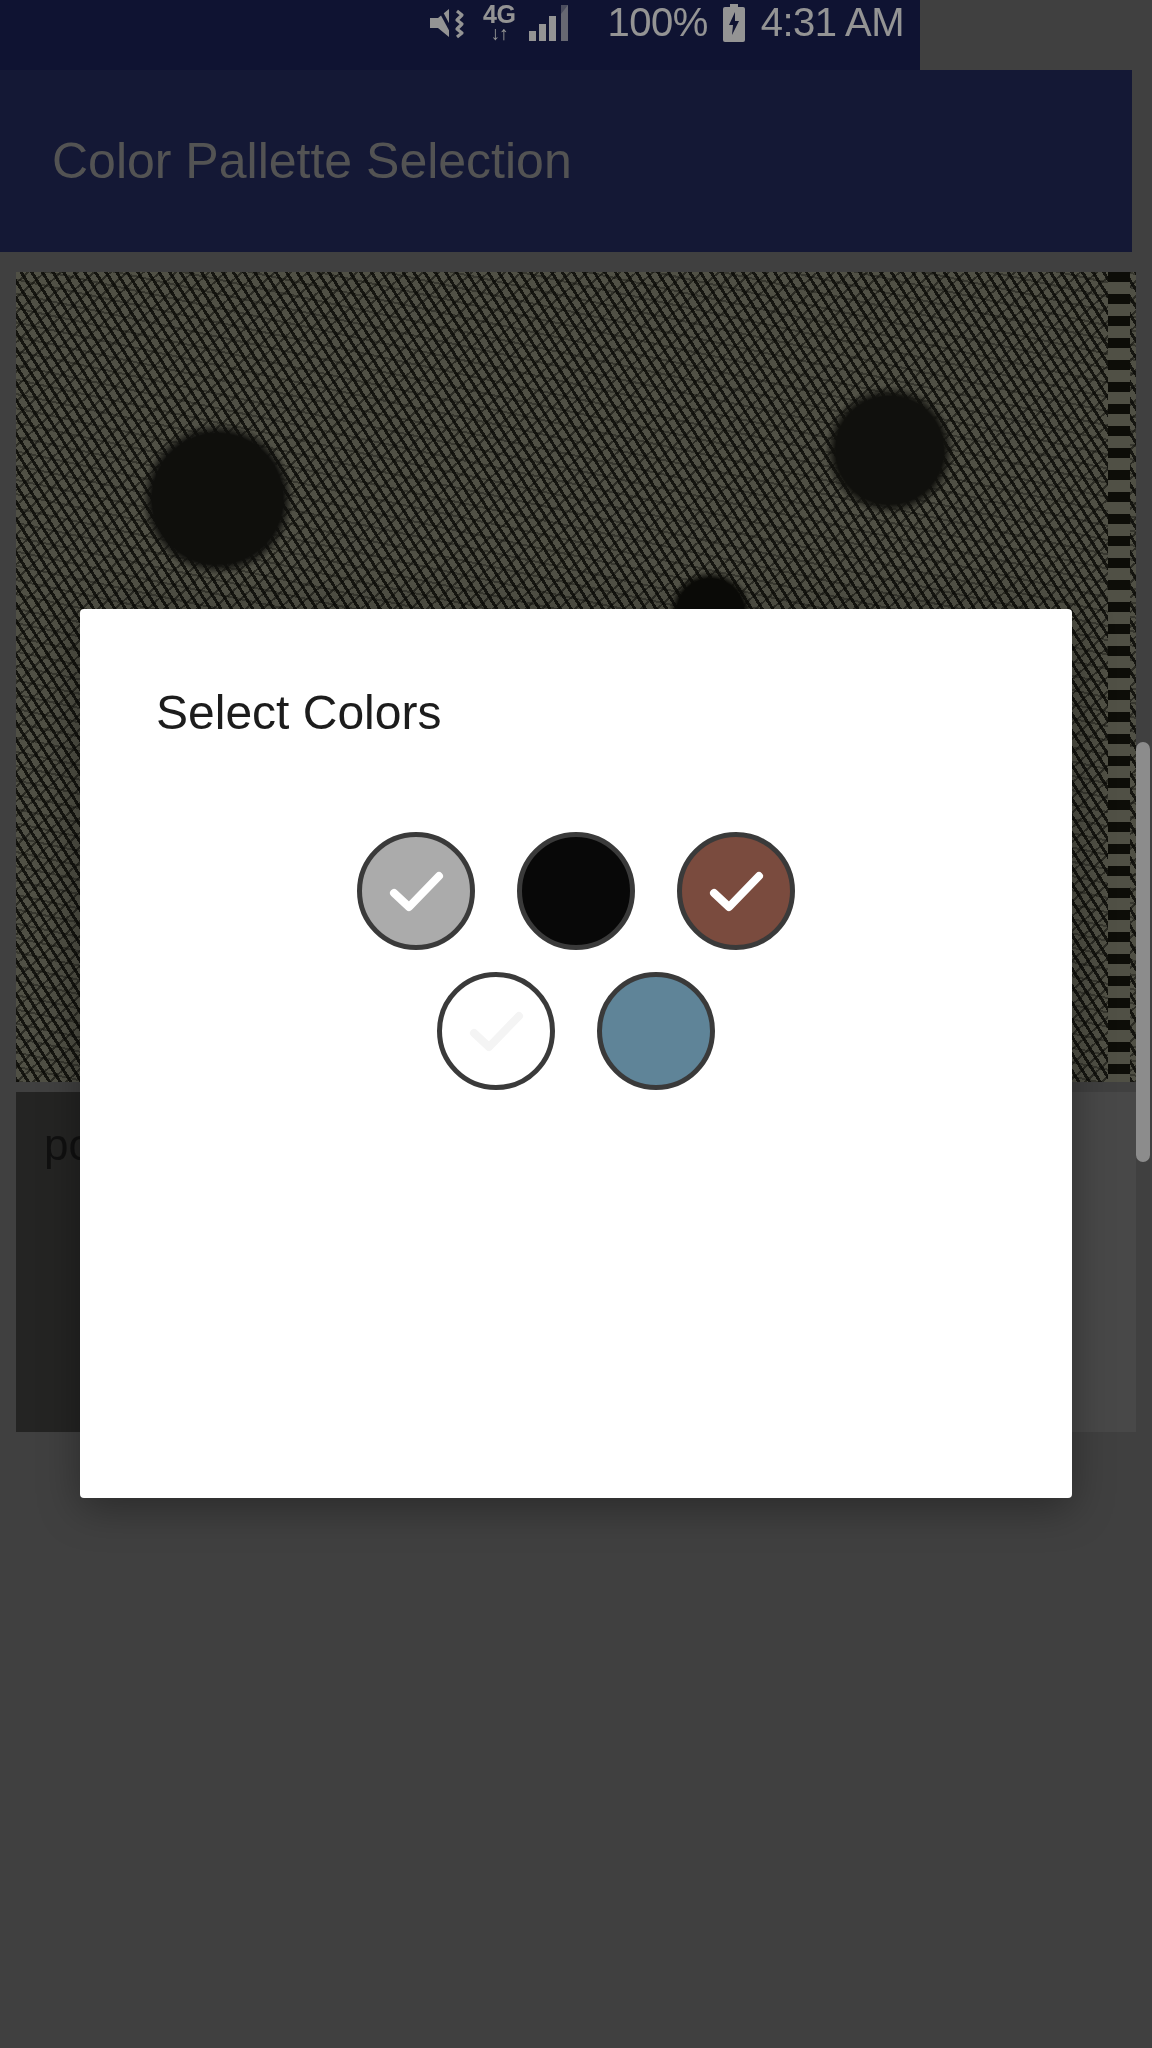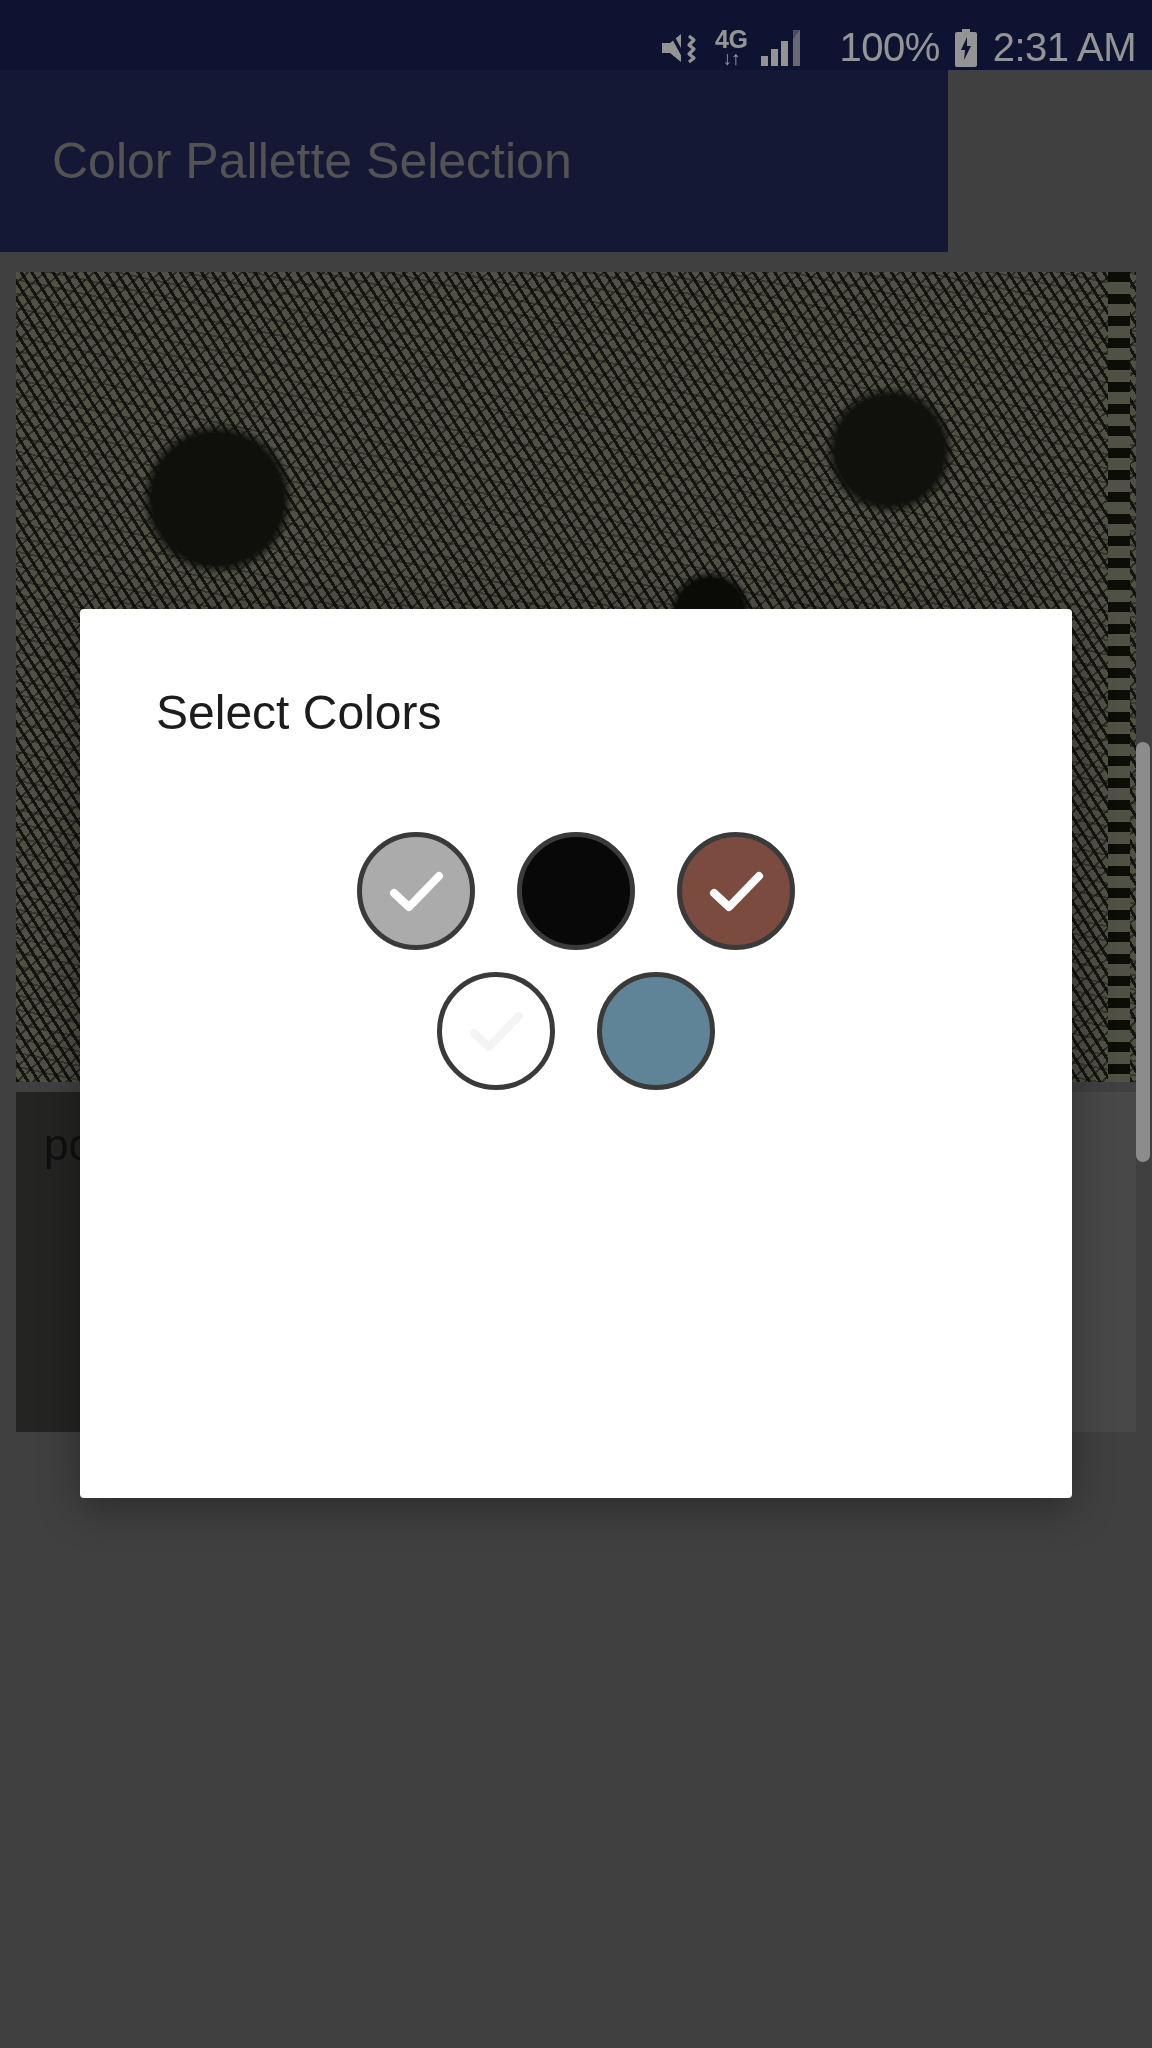--- a/index.html
+++ b/index.html
@@ -14,41 +14,41 @@
   .screen {
     position: relative;
     width: 1152px; height: 2048px;
     background: #6e6e6e;
     overflow: hidden;
   }
 
   
   .status-bar {
     position: absolute; top: 0; left: 0;
-    width: 1152px; height: 70px;
+    width: 920px; height: 70px;
     background: #1b2257;
-    display: flex; align-items: flex-end; justify-content: flex-end;
+    display: flex; align-items: flex-start; justify-content: flex-end;
     padding-right: 16px;
     color: #ffffff;
   }
   .status-icons { display: flex; align-items: center; gap: 13px; }
 
   .icon-mute { position: relative; width: 42px; height: 34px; display:block; }
   .icon-4g { display: flex; flex-direction: column; align-items: center; line-height: 1; }
   .icon-4g .g-text { font-size: 25px; font-weight: bold; letter-spacing: -0.5px; }
   .icon-4g .arrows { font-size: 19px; font-weight: bold; letter-spacing: -1px; margin-top: -3px; }
   .icon-signal { display:block; width: 42px; height: 36px; }
   .battery-pct { font-size: 40px; font-weight: 400; letter-spacing: -0.5px; margin-left: 24px; }
   .icon-battery { display:block; width: 24px; height: 38px; margin: 0 2px 0 1px; }
   .clock { font-size: 40px; font-weight: 400; letter-spacing: -0.5px; }
 
   
   .app-bar {
     position: absolute; top: 70px; left: 0;
-    width: 948px; height: 182px;
+    width: 1132px; height: 182px;
     background: #232a5c;
     display: flex; align-items: center;
   }
   .app-bar .title {
     font-size: 50px;
     color: #8f8f8f;
     padding-left: 52px;
     font-weight: 400;
   }
 
@@ -189,21 +189,21 @@
       <span class="battery-pct">100%</span>
 
       <span class="icon-battery">
         <svg viewBox="0 0 24 38" width="24" height="38">
           <rect x="8" y="0" width="8" height="4" fill="#fff"></rect>
           <rect x="1" y="3" width="22" height="35" rx="2" fill="#fff"></rect>
           <path d="M13 8 L7 21 h4 l-1 10 7 -14 h-4 Z" fill="#1b2257"></path>
         </svg>
       </span>
 
-      <span class="clock">2:31 AM</span>
+      <span class="clock">4:31 AM</span>
     </div>
   </div>
 
   <div class="app-bar">
     <div class="title">Color Pallette Selection</div>
   </div>
 
   <div class="content">
     <div class="artwork">
       <div class="artwork-spiral"></div>

